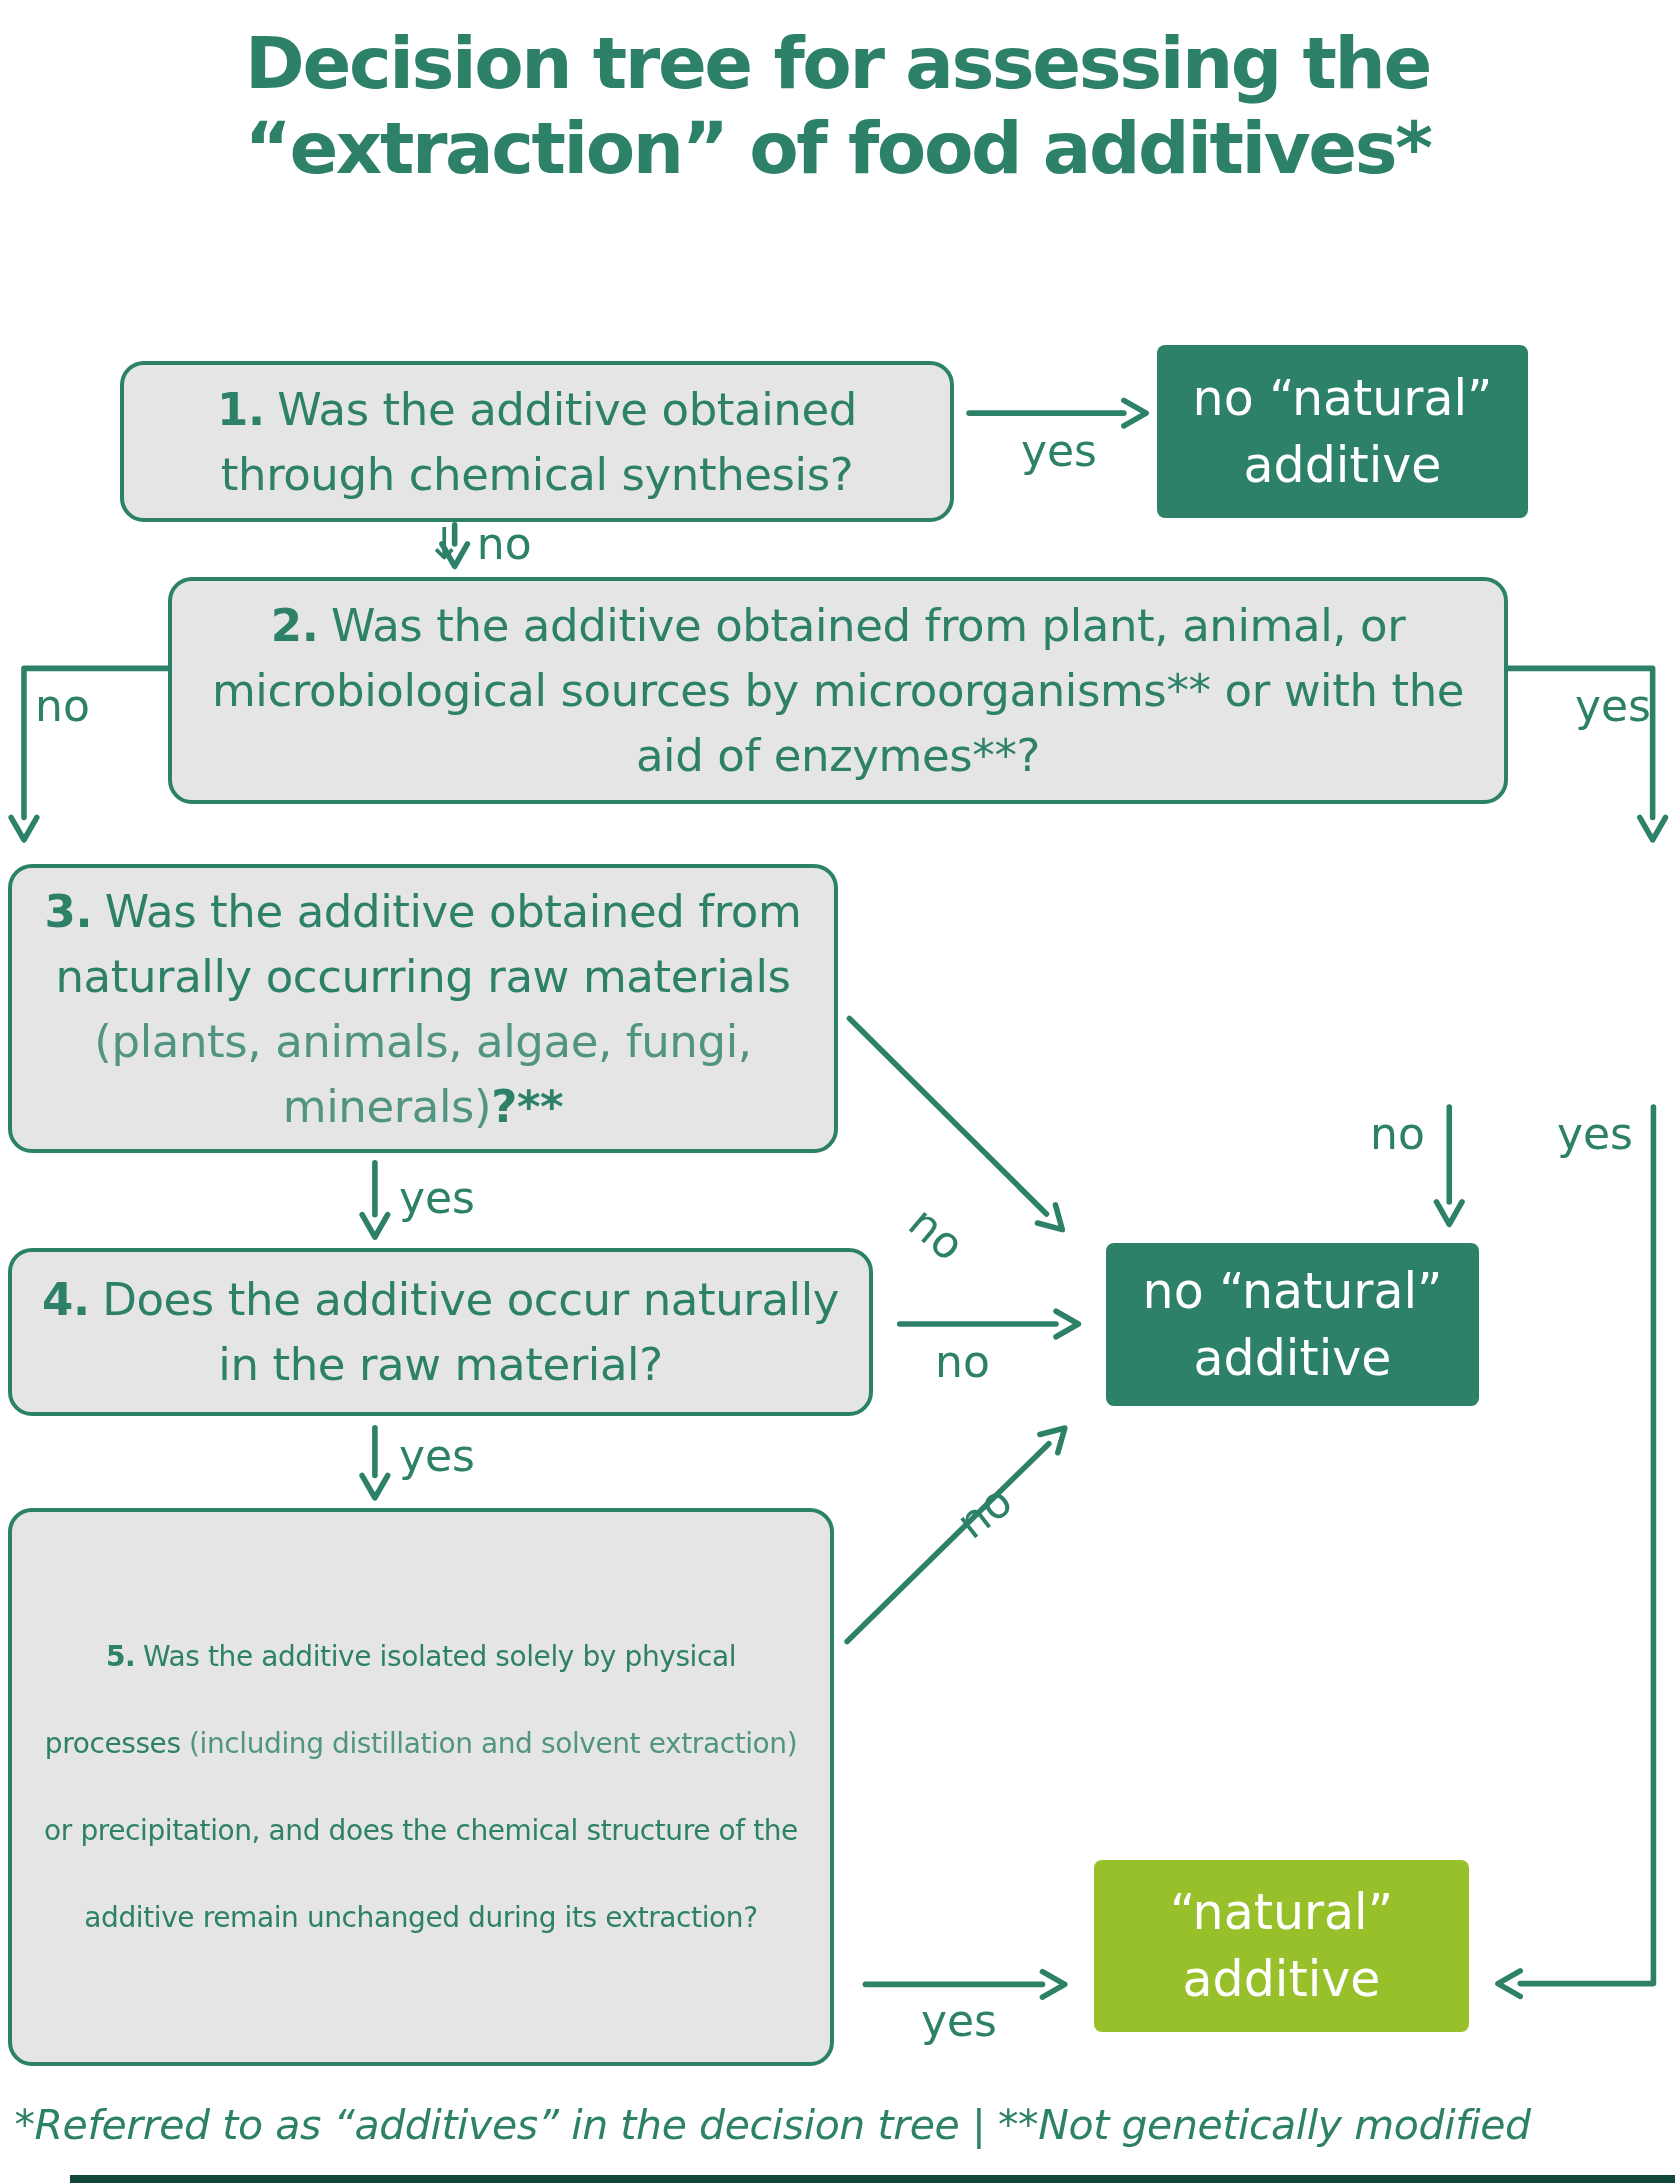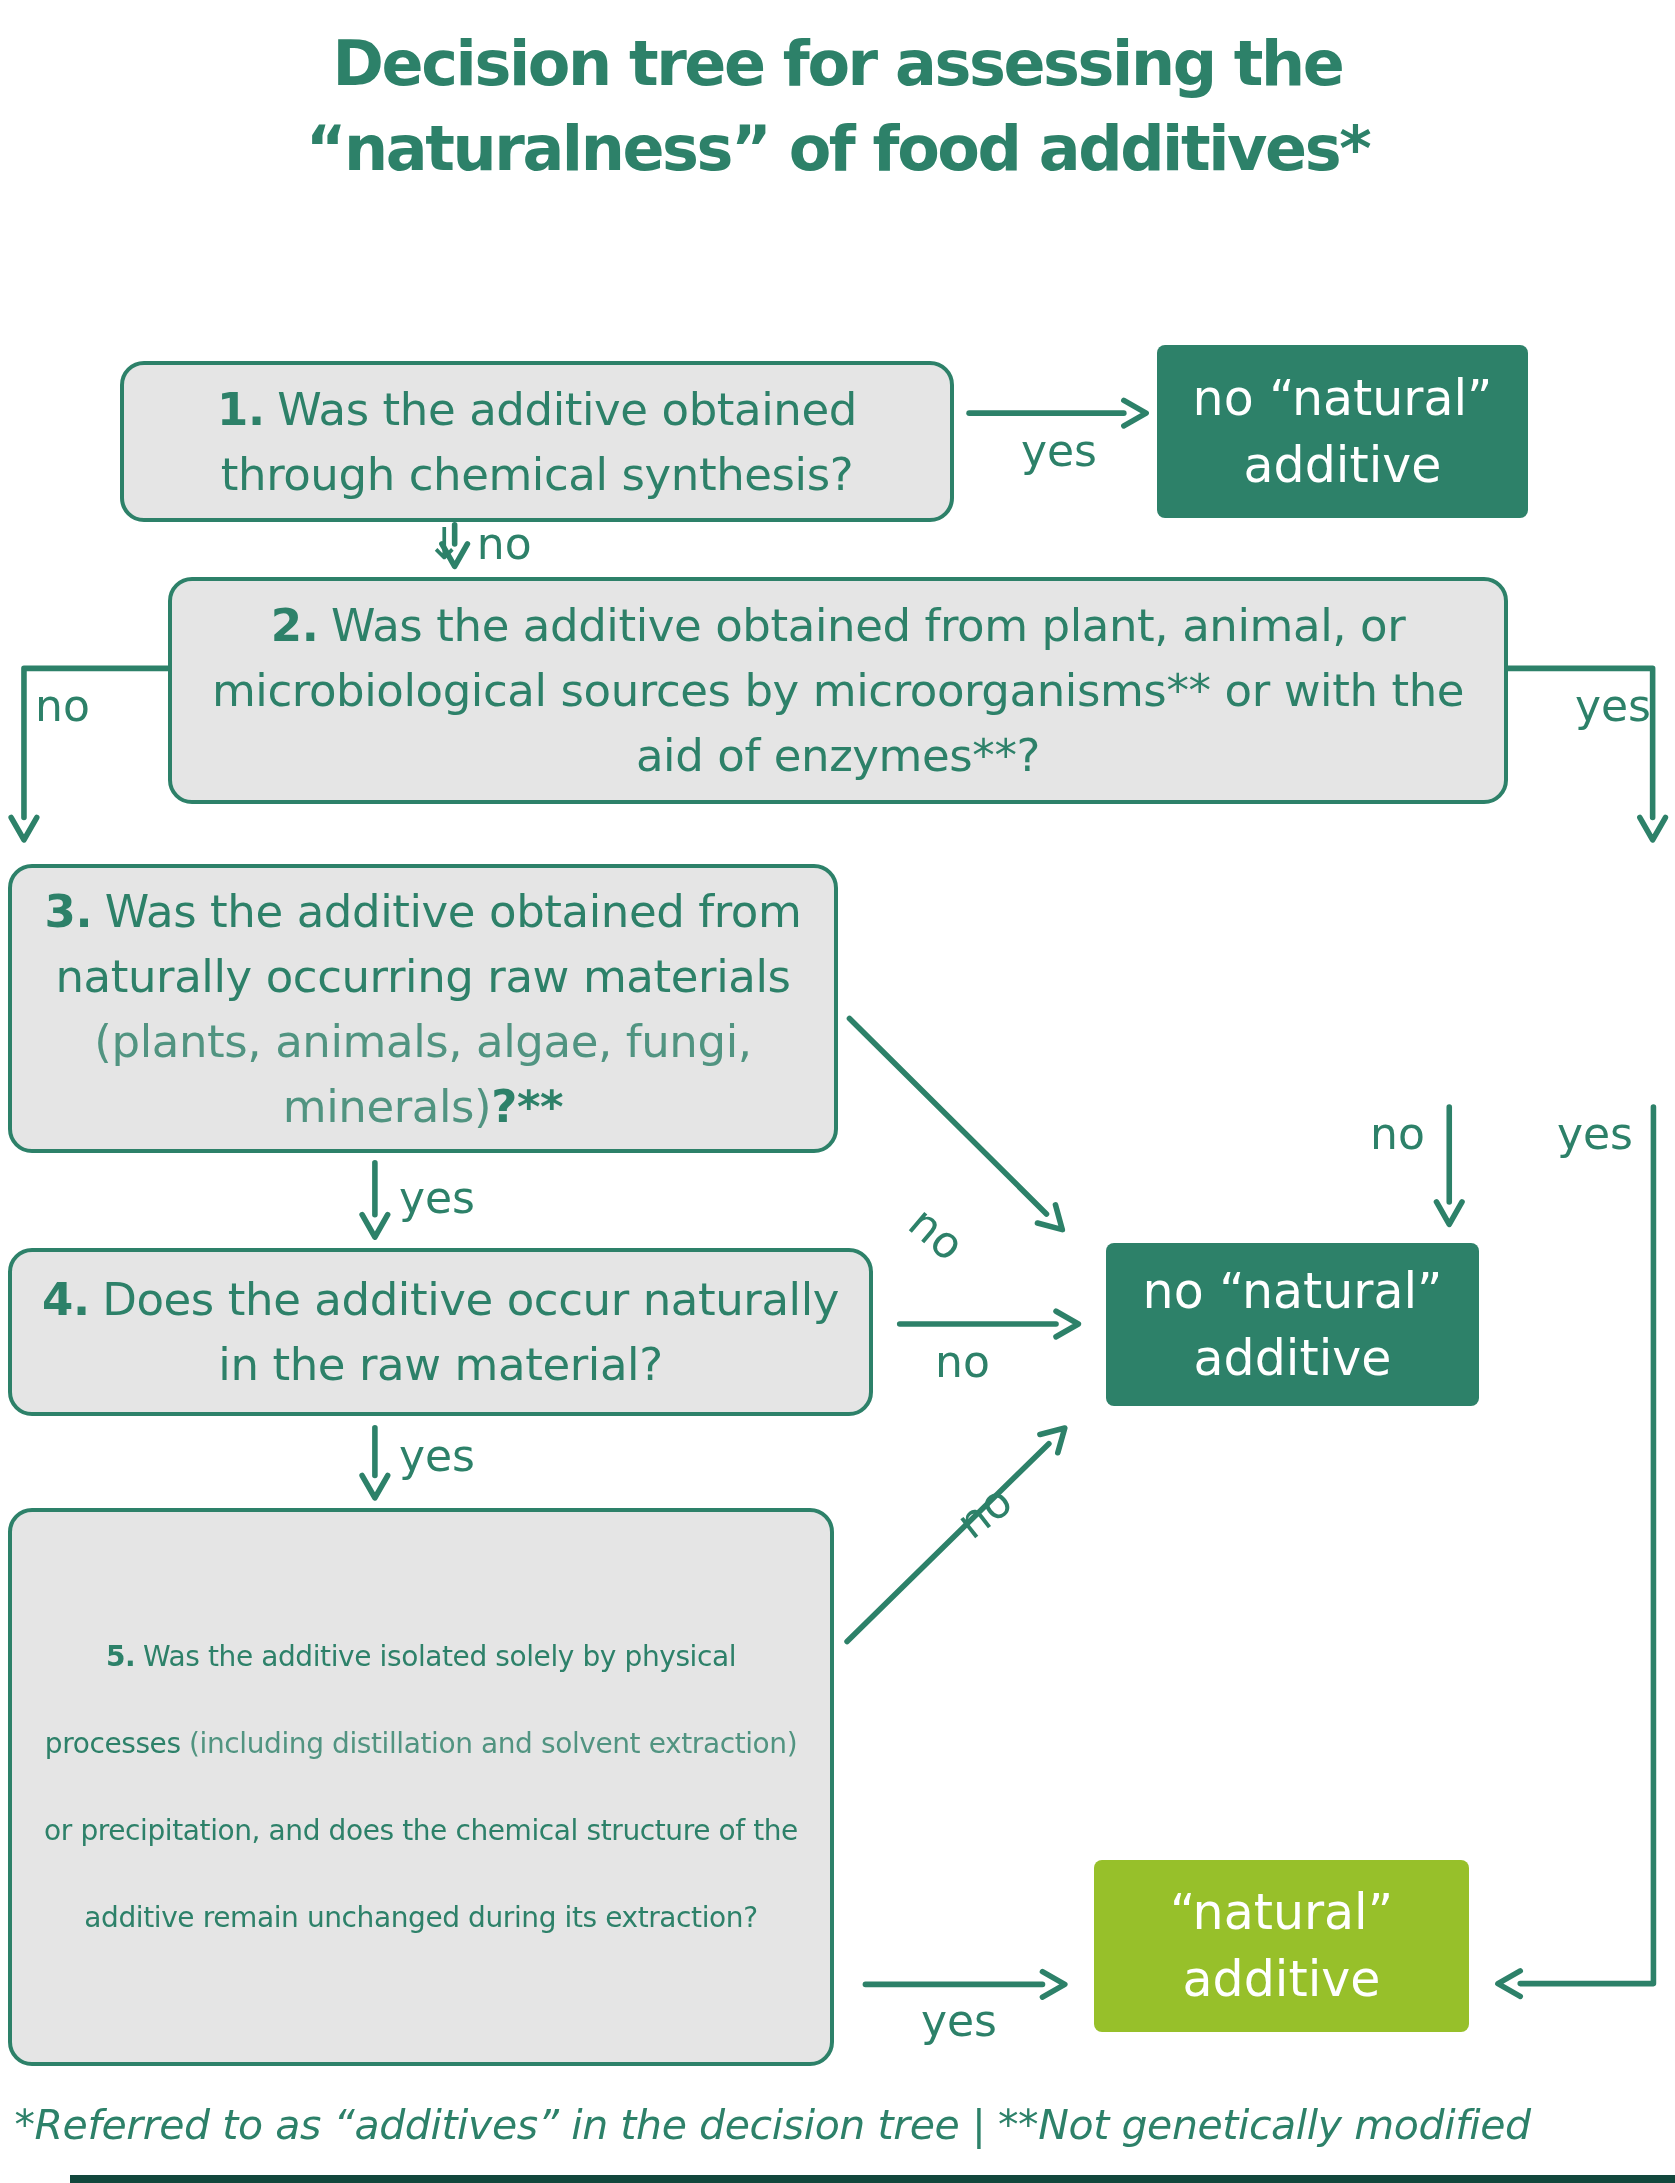--- a/index.html
+++ b/index.html
@@ -8,21 +8,21 @@
     width:1675px;height:2183px;
     background:#ffffff;
     font-family:"DejaVu Sans","Liberation Sans",sans-serif;
     color:#2d8169;
     overflow:hidden;
   }
   #connectors{position:absolute;left:0;top:0;z-index:1;}
   .title{
     position:absolute;left:0;top:21px;width:1675px;
     text-align:center;
-    font-size:62px;font-weight:700;line-height:85px;
+    font-size:72px;font-weight:700;line-height:85px;
     letter-spacing:-2.4px;color:#2d8169;margin:0;z-index:2;
   }
   .qbox{
     position:absolute;
     background:#e5e5e5;
     border:4px solid #2d8169;
     border-radius:24px;
     display:flex;align-items:center;justify-content:center;
     text-align:center;
     z-index:2;
@@ -84,21 +84,21 @@
       <line x1="1128" y1="1660" x2="1324" y2="1660" marker-end="url(#arw)"></line>
       <line x1="1062" y1="2058" x2="1315" y2="1810" marker-end="url(#arw)"></line>
       <line x1="1085" y1="2488" x2="1307" y2="2488" marker-end="url(#arw)"></line>
       <line x1="1817" y1="1388" x2="1817" y2="1507" marker-end="url(#arw)"></line>
       <polyline points="2073,1388 2073,2487 1906,2487" marker-end="url(#arw)"></polyline>
     </g>
   </svg>
 
   <h1 class="title">
     <span>Decision tree for assessing the</span><br>
-    <span>“naturalness” of food additives*</span>
+    <span>“extraction” of food additives*</span>
   </h1>
 
   <div class="qbox" id="q1" style="left:120px;top:361px;width:834px;height:161px;">
     <p><span class="num">1.</span><span>Was the additive obtained through chemical synthesis?</span></p>
   </div>
 
   <div class="outcome dark" style="left:1157px;top:345px;width:371px;height:173px;">
     <p><span>no “natural”</span><br>
        <span>additive</span></p>
   </div>

